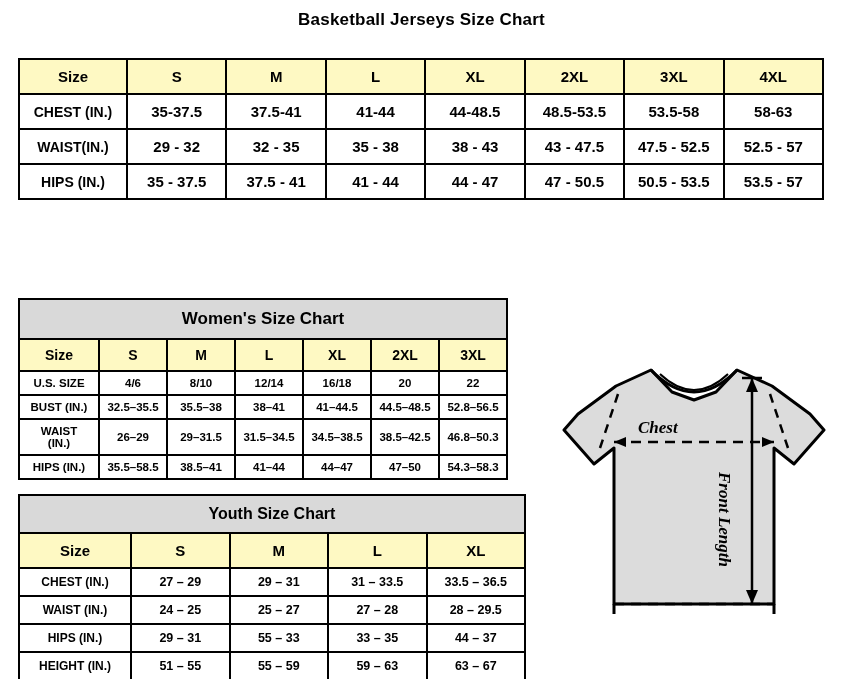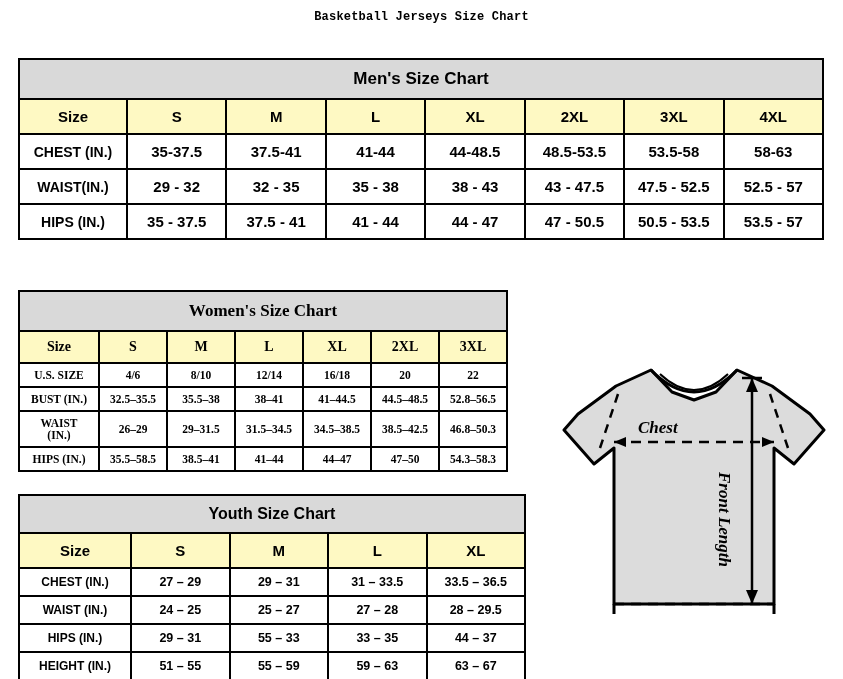--- a/index.html
+++ b/index.html
@@ -10,25 +10,24 @@
   body {
     width: 843px;
     height: 679px;
     font-family: "Liberation Sans", sans-serif;
     color: #000000;
     position: relative;
     overflow: hidden;
   }
   .page-title {
     text-align: center;
-    font-size: 12px;
+    font-size: 17px;
     font-weight: bold;
     margin: 10px 0 0 0;
     letter-spacing: 0.2px;
-    font-family: Liberation Mono, monospace;
   }
   table {
     border-collapse: collapse;
     table-layout: fixed;
   }
   td, th {
     border: 2px solid #000000;
     text-align: center;
     vertical-align: middle;
     font-weight: bold;
@@ -64,23 +63,22 @@
     width: 806px;
   }
   #mens-chart .row-label { font-size: 14px; }
   #mens-chart .data-cell { font-size: 15px; }
   #mens-chart col.lbl { width: 108px; }
 
   
   #womens-chart {
     position: absolute;
     left: 18px;
-    top: 290px;
+    top: 298px;
     width: 490px;
-    font-family: Liberation Serif, serif;
   }
   #womens-chart .caption-cell { font-size: 17px; }
   #womens-chart .hdr-cell { font-size: 14px; padding: 7px 0; }
   #womens-chart .row-label { font-size: 11.5px; padding: 5px 9px; }
   #womens-chart .data-cell { font-size: 11.5px; padding: 5px 1px; }
   #womens-chart col.lbl { width: 80px; }
 
   
   #youth-chart {
     position: absolute;
@@ -135,23 +133,20 @@
     <col class="lbl">
       <col>
       <col>
       <col>
       <col>
       <col>
       <col>
       <col>
   </colgroup>
   <tbody>
-    <tr>
-      <td class="caption-cell" colspan="8">Men's Size Chart</td>
-    </tr>
     <tr>
       <td class="hdr-cell">Size</td>
       <td class="hdr-cell">S</td>
       <td class="hdr-cell">M</td>
       <td class="hdr-cell">L</td>
       <td class="hdr-cell">XL</td>
       <td class="hdr-cell">2XL</td>
       <td class="hdr-cell">3XL</td>
       <td class="hdr-cell">4XL</td>
     </tr>

